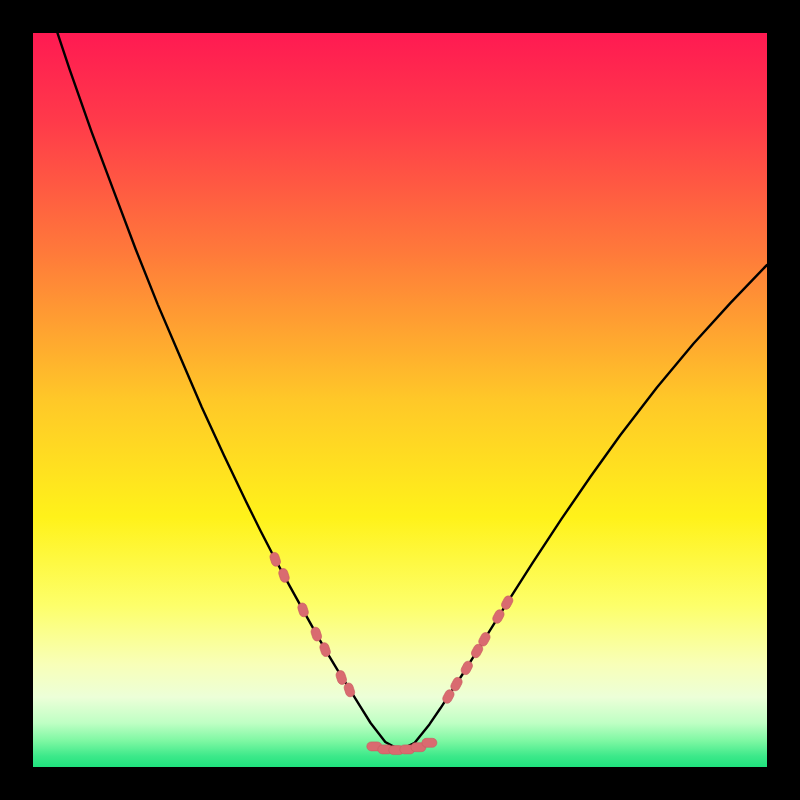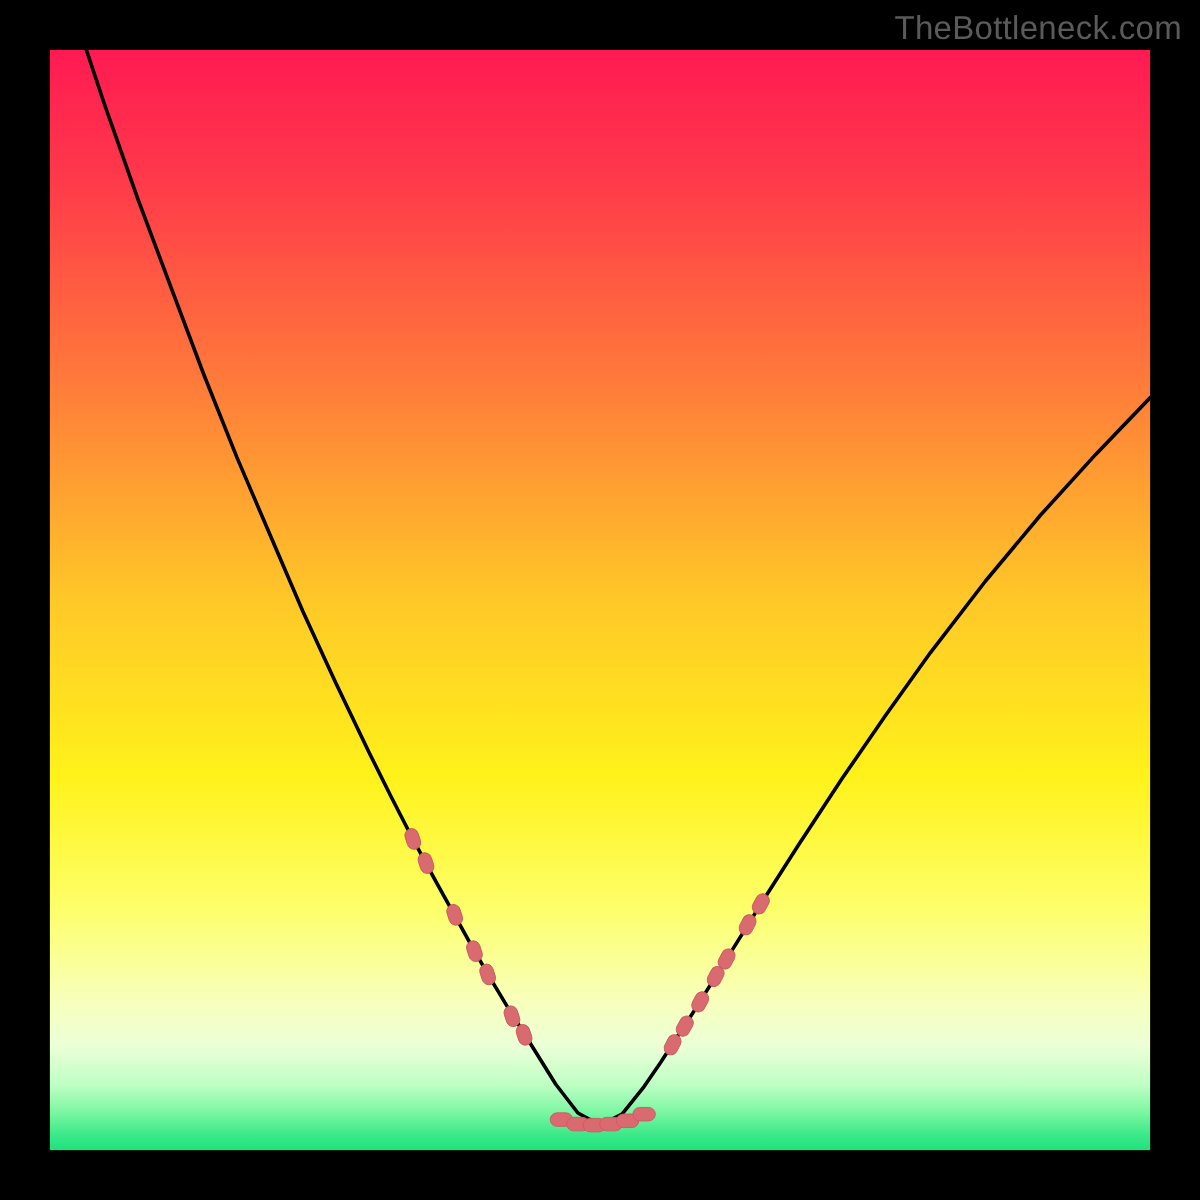--- a/index.html
+++ b/index.html
@@ -47,21 +47,20 @@
     font-size: 22px;
     font-weight: 500;
     letter-spacing: 0.2px;
   }
 </style>
 </head>
 <body>
 
 <div class="stage">
 
-  <div class="watermark">TheBottleneck.com</div>
 
   <div class="plot-area">
 
     <svg class="gradient-bg" viewBox="0 0 734 734" preserveAspectRatio="none">
       <defs>
         <linearGradient id="bg-grad" x1="0" y1="0" x2="0" y2="1">
             <stop offset="0%" stop-color="#ff1a52"></stop>
             <stop offset="12%" stop-color="#ff3a4a"></stop>
             <stop offset="30%" stop-color="#ff7a3a"></stop>
             <stop offset="50%" stop-color="#ffc828"></stop>

